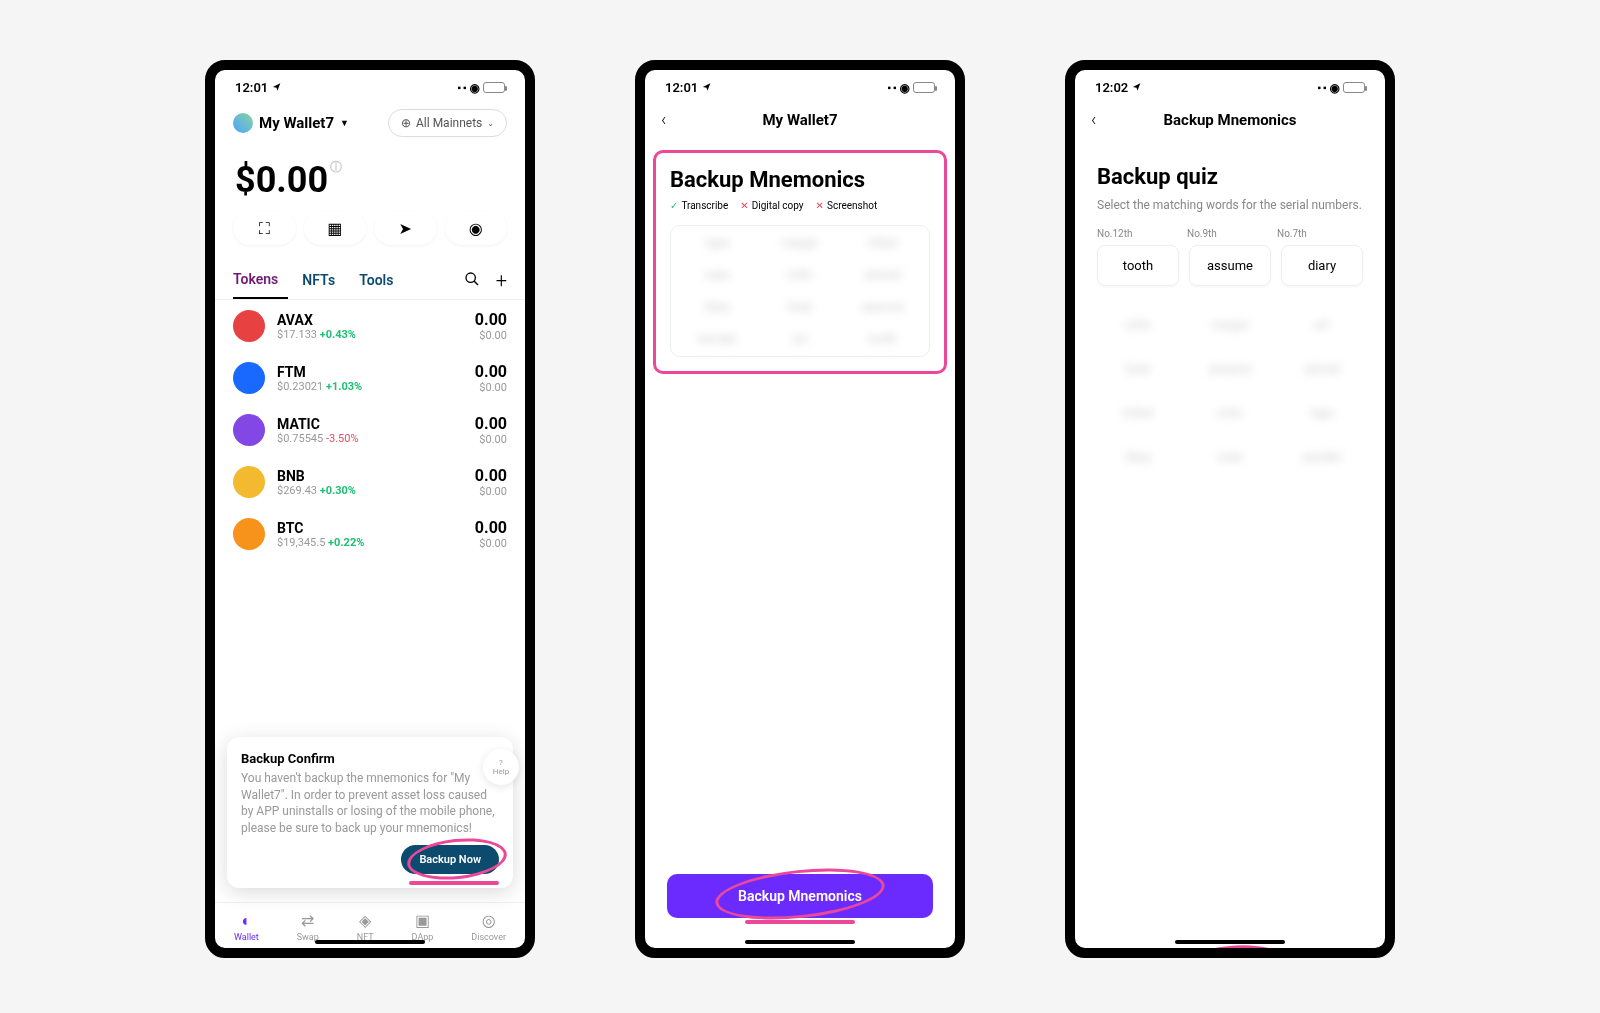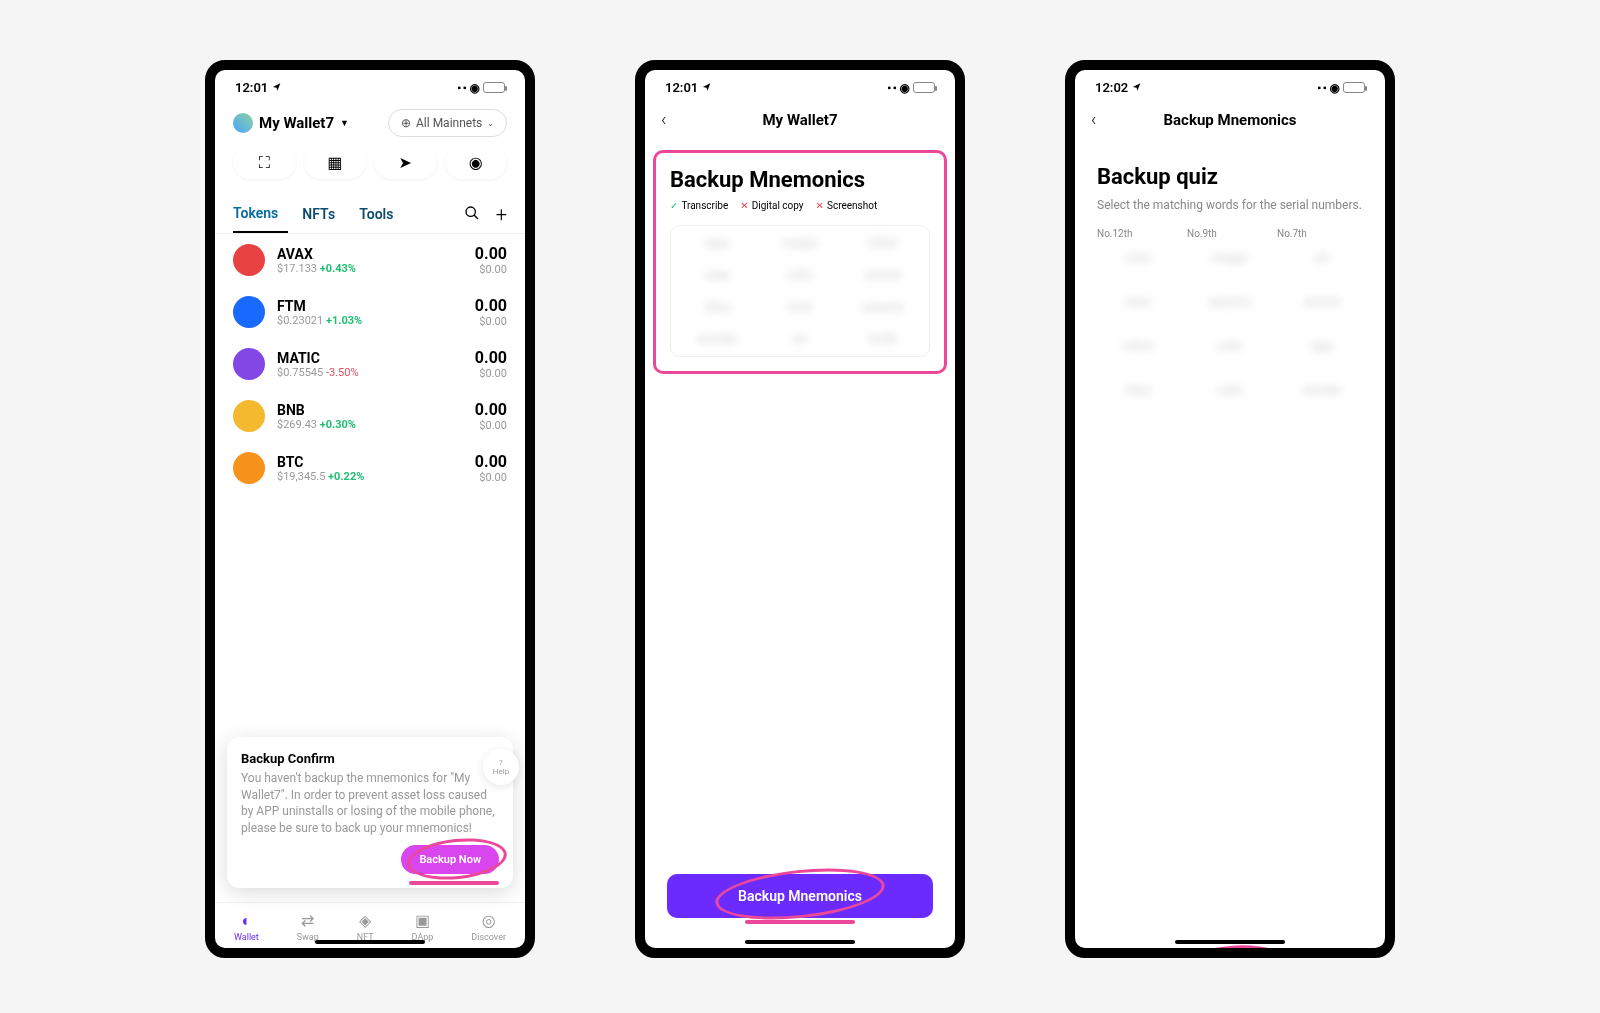--- a/index.html
+++ b/index.html
@@ -20,38 +20,38 @@
   .wallet-header { display: flex; justify-content: space-between; align-items: center; padding: 8px 18px; }
   .wallet-name { display: flex; align-items: center; gap: 6px; font-weight: 700; font-size: 15px; }
   .wallet-avatar { width: 20px; height: 20px; border-radius: 50%; background: linear-gradient(45deg, #4aa3ff, #8bd4a0); }
   .network-pill { border: 1px solid #ddd; border-radius: 20px; padding: 6px 12px; font-size: 12px; display: flex; align-items: center; gap: 5px; color: #555; }
   .balance { font-size: 36px; font-weight: 700; padding: 14px 20px 10px; }
   .balance sup { font-size: 12px; color: #ccc; vertical-align: top; margin-left: 2px; }
   .action-row { display: flex; gap: 8px; padding: 0 18px 16px; }
   .action-btn { flex: 1; background: #fff; border-radius: 20px; height: 34px; display: flex; align-items: center; justify-content: center; box-shadow: 0 1px 3px rgba(0,0,0,.06); }
   .tabs-row { display: flex; align-items: center; padding: 0 18px; border-bottom: 1px solid #f0f0f0; position: relative; }
   .tab { padding: 10px 10px 10px 0; margin-right: 14px; font-size: 14px; color: #0c4a6e; font-weight: 600; }
-  .tab.active { color: #0369a1; border-bottom: 2px solid #000; }
+  .tab.active { color: #701a75; border-bottom: 2px solid #000; }
   .tabs-actions { margin-left: auto; display: flex; align-items: center; gap: 16px; font-size: 18px; }
   .token-list { flex: 1; overflow: hidden; position: relative; }
   .token-row { display: flex; align-items: center; padding: 10px 18px; gap: 12px; }
   .token-icon { width: 32px; height: 32px; border-radius: 50%; flex-shrink: 0; display: flex; align-items: center; justify-content: center; color: #fff; font-size: 12px; font-weight: 700; }
   .token-info { flex: 1; }
   .token-sym { font-weight: 700; font-size: 14px; }
   .token-sub { font-size: 11px; color: #999; }
   .pos { color: #1fbf75; font-weight: bold; }
   .neg { color: #e24d5f; }
   .token-val { text-align: right; }
   .token-amt { font-weight: 700; font-size: 16px; }
   .token-usd { font-size: 11px; color: #999; }
   .popup { position: absolute; left: 12px; right: 12px; bottom: 60px; background: #fff; border-radius: 12px; box-shadow: 0 4px 20px rgba(0,0,0,.15); padding: 14px; }
   .popup-title { font-weight: 700; font-size: 13px; margin-bottom: 4px; }
   .popup-text { font-size: 12px; color: #999; line-height: 1.4; }
   .popup-btn-wrap { text-align: right; margin-top: 8px; }
-  .popup-btn { background: #d946ef; color: #fff; border: none; border-radius: 16px; padding: 8px 18px; font-size: 11px; font-weight: 600; }
+  .popup-btn { background: #0c4a6e; color: #fff; border: none; border-radius: 16px; padding: 8px 18px; font-size: 11px; font-weight: 600; }
   .help-float { position: absolute; right: -6px; top: 12px; width: 36px; height: 36px; background: #fff; border-radius: 50%; box-shadow: 0 2px 8px rgba(0,0,0,.1); display: flex; flex-direction: column; align-items: center; justify-content: center; font-size: 8px; color: #999; }
   .bottom-nav { display: flex; justify-content: space-around; padding: 8px 0 6px; border-top: 1px solid #f0f0f0; }
   .nav-item { display: flex; flex-direction: column; align-items: center; gap: 2px; font-size: 9px; color: #999; }
   .nav-item.active { color: #6b2bff; }
   .nav-icon { font-size: 16px; }
   .home-indicator { position: absolute; bottom: 4px; left: 50%; transform: translateX(-50%); width: 110px; height: 4px; background: #000; border-radius: 3px; }
 
   
   .page-header { display: flex; align-items: center; padding: 8px 16px 14px; position: relative; }
   .back-btn { font-size: 18px; font-weight: 300; }
@@ -103,20 +103,23 @@
       <span>My Wallet7</span>
       <span style="font-size:9px">▼</span>
     </div>
     <div class="network-pill">
       <span>⊕</span>
       <span>All Mainnets</span>
       <span style="font-size:8px">⌄</span>
     </div>
   </div>
 
+  <div class="balance">
+    <span>$0.00</span><sup>ⓘ</sup>
+  </div>
 
   <div class="action-row">
     <div class="action-btn">
         <span>⛶</span>
       </div>
     <div class="action-btn">
         <span>▦</span>
       </div>
     <div class="action-btn">
         <span>➤</span>
@@ -320,20 +323,25 @@
     <span class="page-title">Backup Mnemonics</span>
   </div>
   <div class="content">
     <div class="big-title">Backup quiz</div>
     <div class="sub-text">Select the matching words for the serial numbers.</div>
     <div class="quiz-labels" id="quiz-labels">
         <span>No.12th</span>
         <span>No.9th</span>
         <span>No.7th</span>
       </div>
+    <div class="quiz-boxes" id="quiz-boxes">
+        <div class="quiz-box">tooth</div>
+        <div class="quiz-box">assume</div>
+        <div class="quiz-box">diary</div>
+      </div>
     <div class="word-grid" id="word-grid">
         <div class="word-opt">critic</div>
         <div class="word-opt">margin</div>
         <div class="word-opt">art</div>
         <div class="word-opt">boat</div>
         <div class="word-opt">assume</div>
         <div class="word-opt">animal</div>
         <div class="word-opt">infant</div>
         <div class="word-opt">critic</div>
         <div class="word-opt">tape</div>

